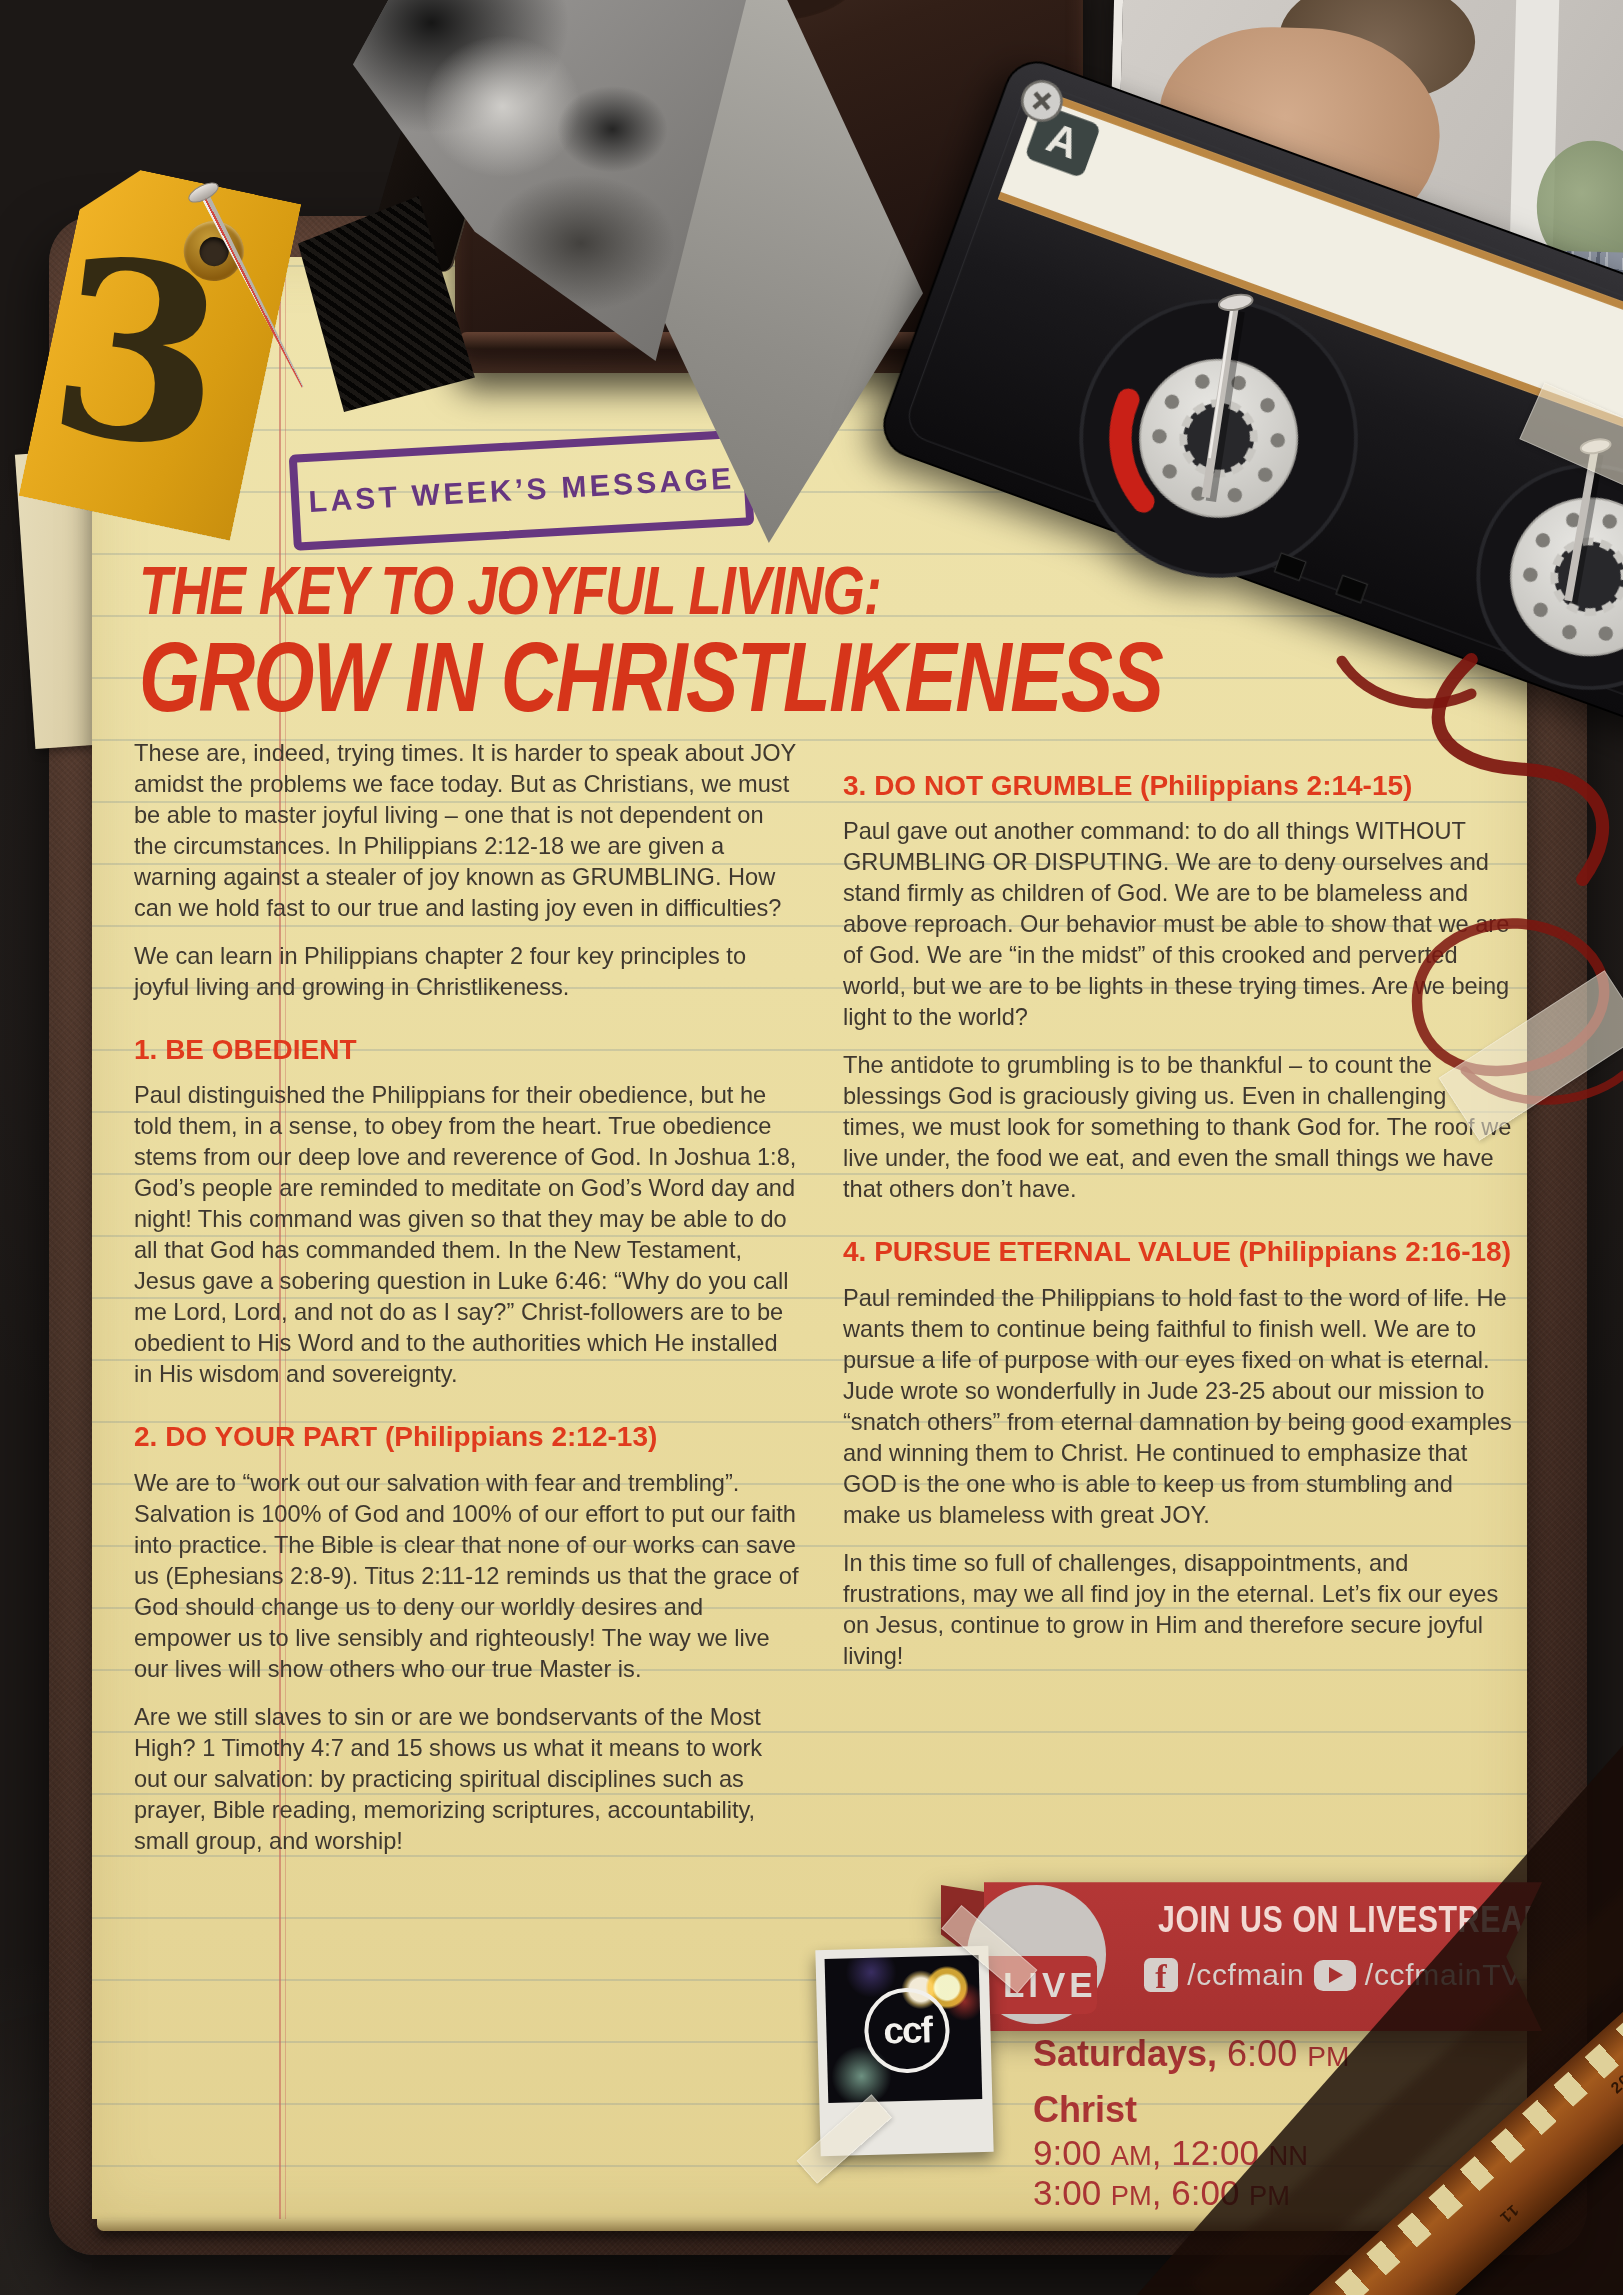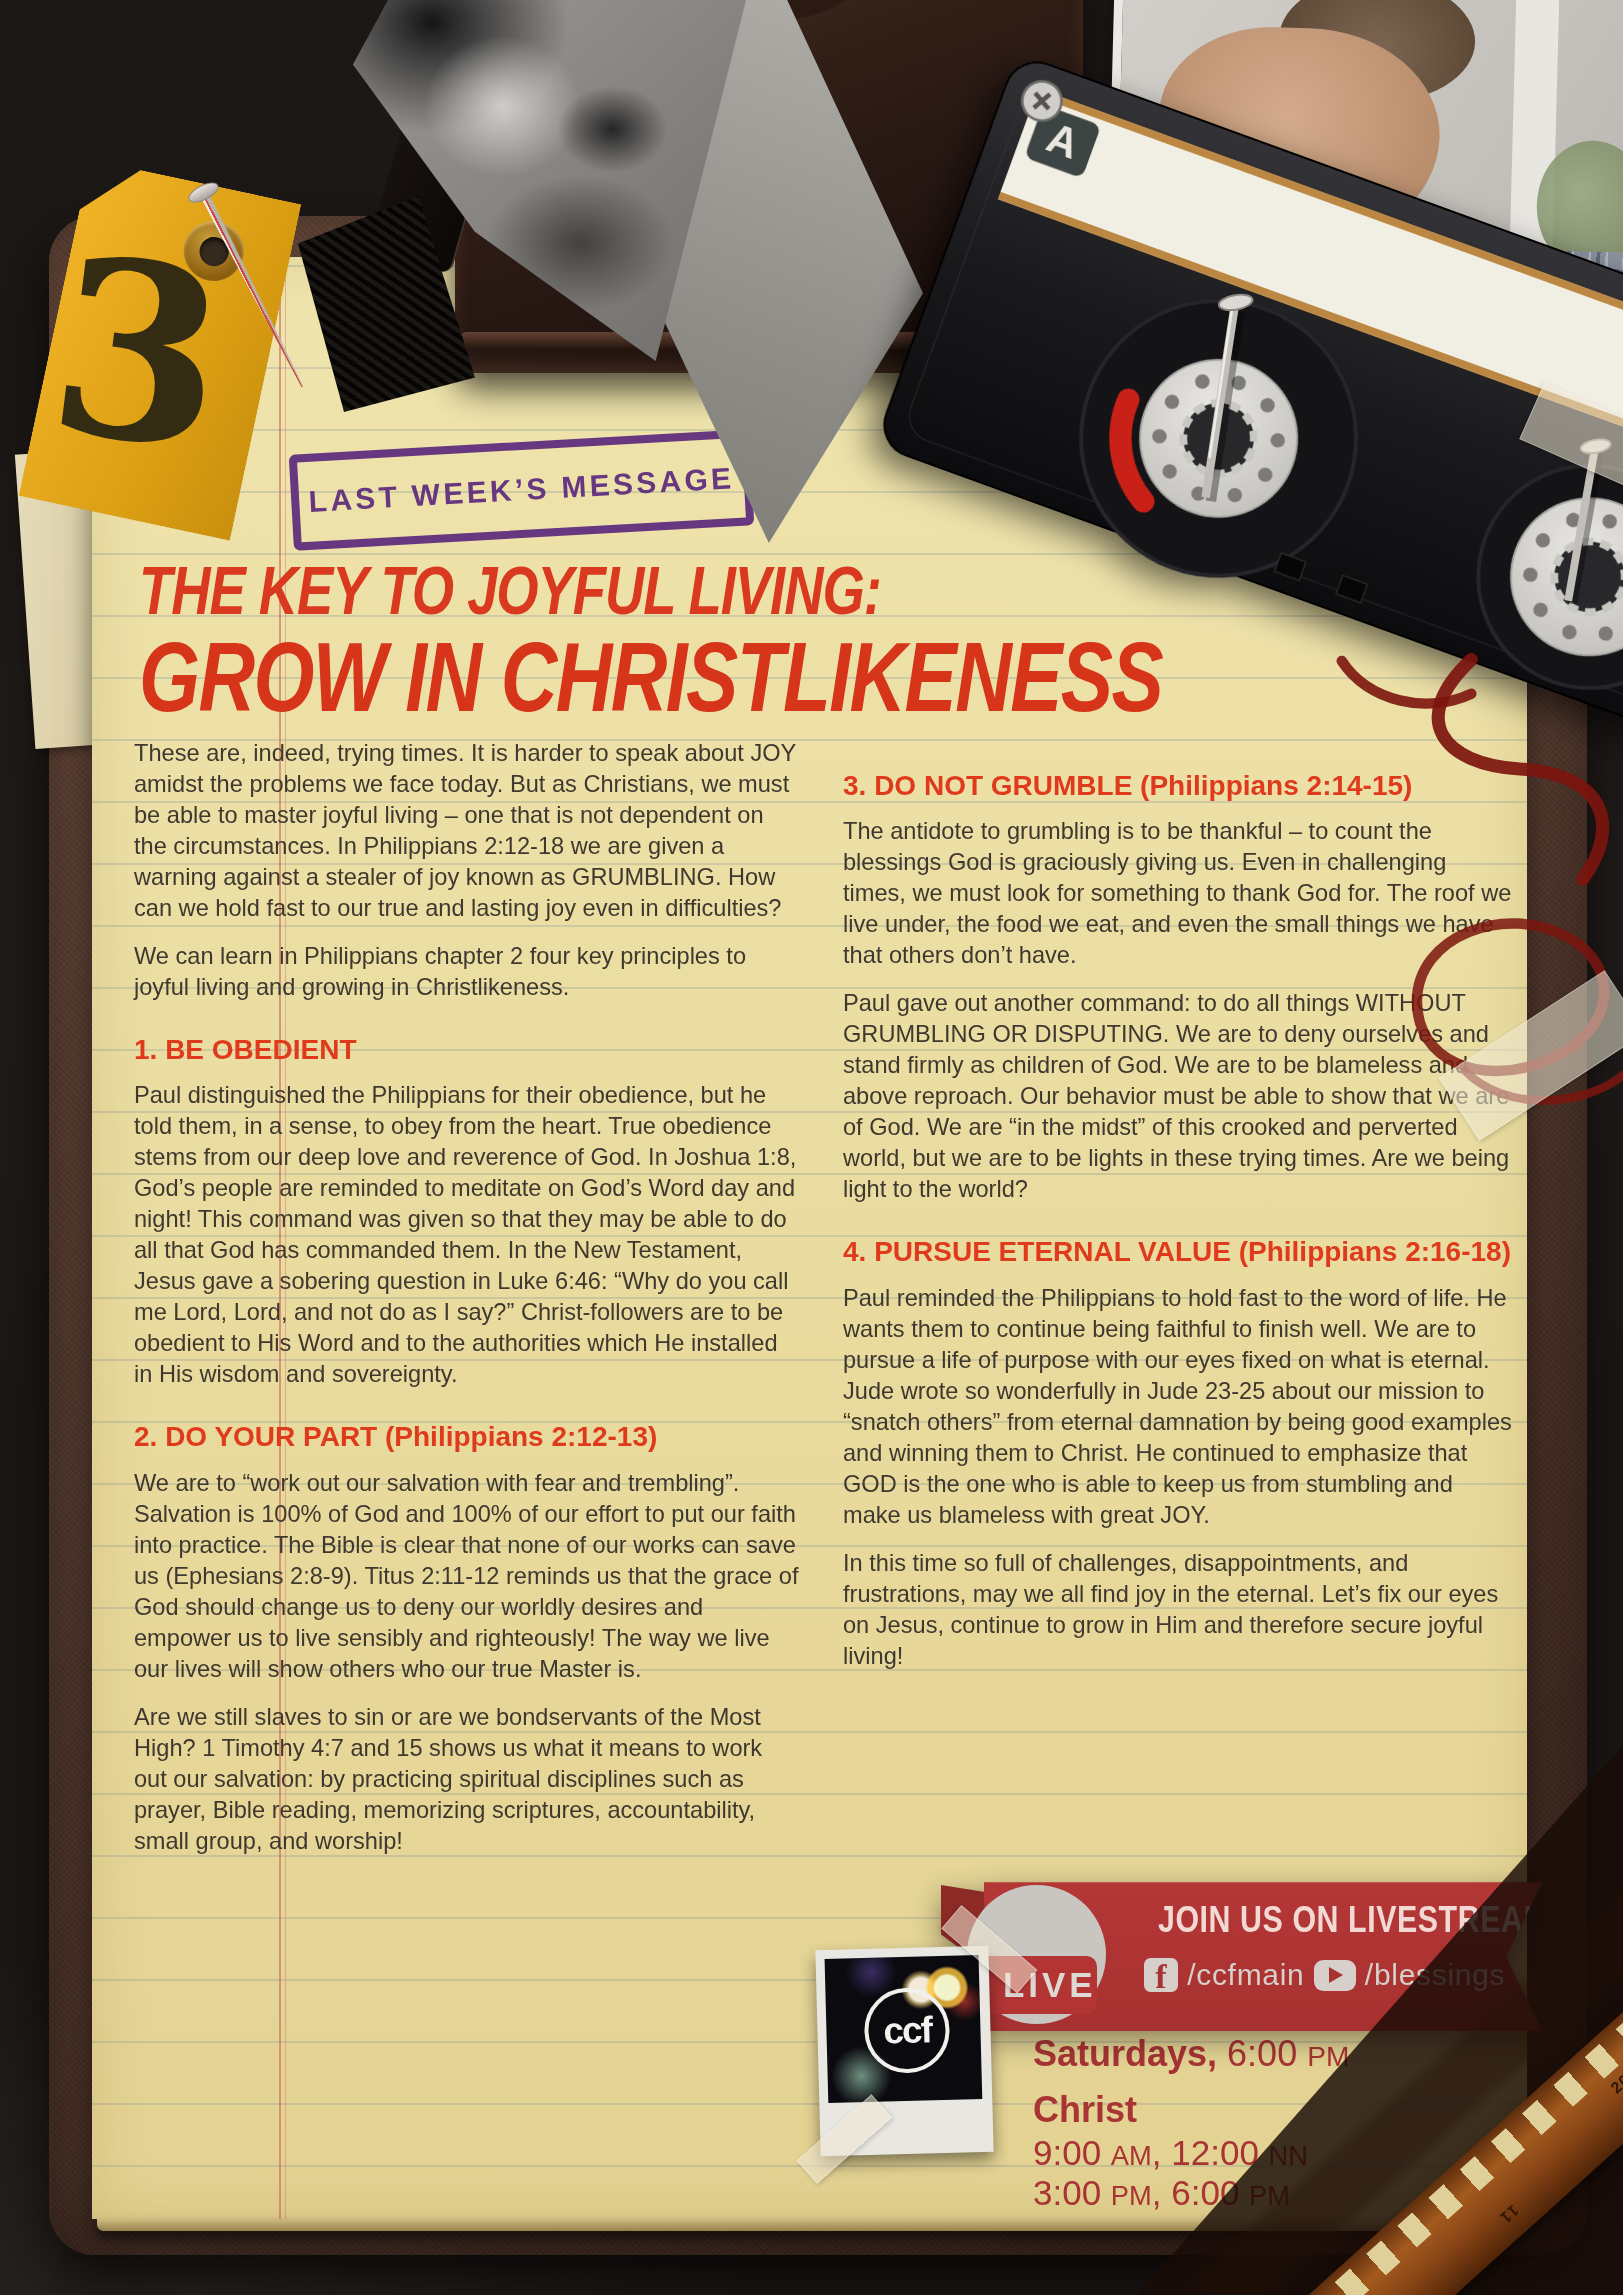--- a/index.html
+++ b/index.html
@@ -240,22 +240,22 @@
   <p>We can learn in Philippians chapter 2 four key principles to joyful living and growing in Christlikeness.</p>
   <h3>1. BE OBEDIENT</h3>
   <p>Paul distinguished the Philippians for their obedience, but he told them, in a sense, to obey from the heart. True obedience stems from our deep love and reverence of God. In Joshua 1:8, God’s people are reminded to meditate on God’s Word day and night! This command was given so that they may be able to do all that God has commanded them. In the New Testament, Jesus gave a sobering question in Luke 6:46: “Why do you call me Lord, Lord, and not do as I say?” Christ-followers are to be obedient to His Word and to the authorities which He installed in His wisdom and sovereignty.</p>
   <h3>2. DO YOUR PART (Philippians 2:12-13)</h3>
   <p>We are to “work out our salvation with fear and trembling”. Salvation is 100% of God and 100% of our effort to put our faith into practice. The Bible is clear that none of our works can save us (Ephesians 2:8-9). Titus 2:11-12 reminds us that the grace of God should change us to deny our worldly desires and empower us to live sensibly and righteously! The way we live our lives will show others who our true Master is.</p>
   <p>Are we still slaves to sin or are we bondservants of the Most High? 1 Timothy 4:7 and 15 shows us what it means to work out our salvation: by practicing spiritual disciplines such as prayer, Bible reading, memorizing scriptures, accountability, small group, and worship!</p>
 </div>
 
 <div class="abs col col2">
   <h3>3. DO NOT GRUMBLE (Philippians 2:14-15)</h3>
+  <p>Paul gave out another command: to do all things WITHOUT GRUMBLING OR DISPUTING. We are to deny ourselves and stand firmly as children of God. We are to be blameless and above reproach. Our behavior must be able to show that we are of God. We are “in the midst” of this crooked and perverted world, but we are to be lights in these trying times. Are we being light to the world?</p>
   <p>The antidote to grumbling is to be thankful – to count the blessings God is graciously giving us. Even in challenging times, we must look for something to thank God for. The roof we live under, the food we eat, and even the small things we have that others don’t have.</p>
-  <p>Paul gave out another command: to do all things WITHOUT GRUMBLING OR DISPUTING. We are to deny ourselves and stand firmly as children of God. We are to be blameless and above reproach. Our behavior must be able to show that we are of God. We are “in the midst” of this crooked and perverted world, but we are to be lights in these trying times. Are we being light to the world?</p>
   <h3>4. PURSUE ETERNAL VALUE (Philippians 2:16-18)</h3>
   <p>Paul reminded the Philippians to hold fast to the word of life. He wants them to continue being faithful to finish well. We are to pursue a life of purpose with our eyes fixed on what is eternal. Jude wrote so wonderfully in Jude 23-25 about our mission to “snatch others” from eternal damnation by being good examples and winning them to Christ. He continued to emphasize that GOD is the one who is able to keep us from stumbling and make us blameless with great JOY.</p>
   <p>In this time so full of challenges, disappointments, and frustrations, may we all find joy in the eternal. Let’s fix our eyes on Jesus, continue to grow in Him and therefore secure joyful living!</p>
 </div>
 
 <div class="abs clip-plate"></div>
 <div class="abs clip-brand">KILLJOYS</div>
 <div class="abs strap1"></div>
 <div class="abs strap2"></div>
 
@@ -378,21 +378,21 @@
   <div class="abs banner-main">
     <div class="abs banner-heading">JOIN US ON LIVESTREAM</div>
     <div class="abs social-row">
       <div class="fb-icon">
           <span>f</span>
         </div>
       <div class="handle">/ccfmain</div>
       <div class="yt-icon">
           <div class="yt-play"></div>
         </div>
-      <div class="handle">/blessings</div>
+      <div class="handle">/ccfmainTV</div>
     </div>
   </div>
   <div class="abs live-circle">
     <div class="abs live-band">
       <span>LIVE</span>
     </div>
   </div>
 </div>
 
 <div class="abs sched s-sat">

